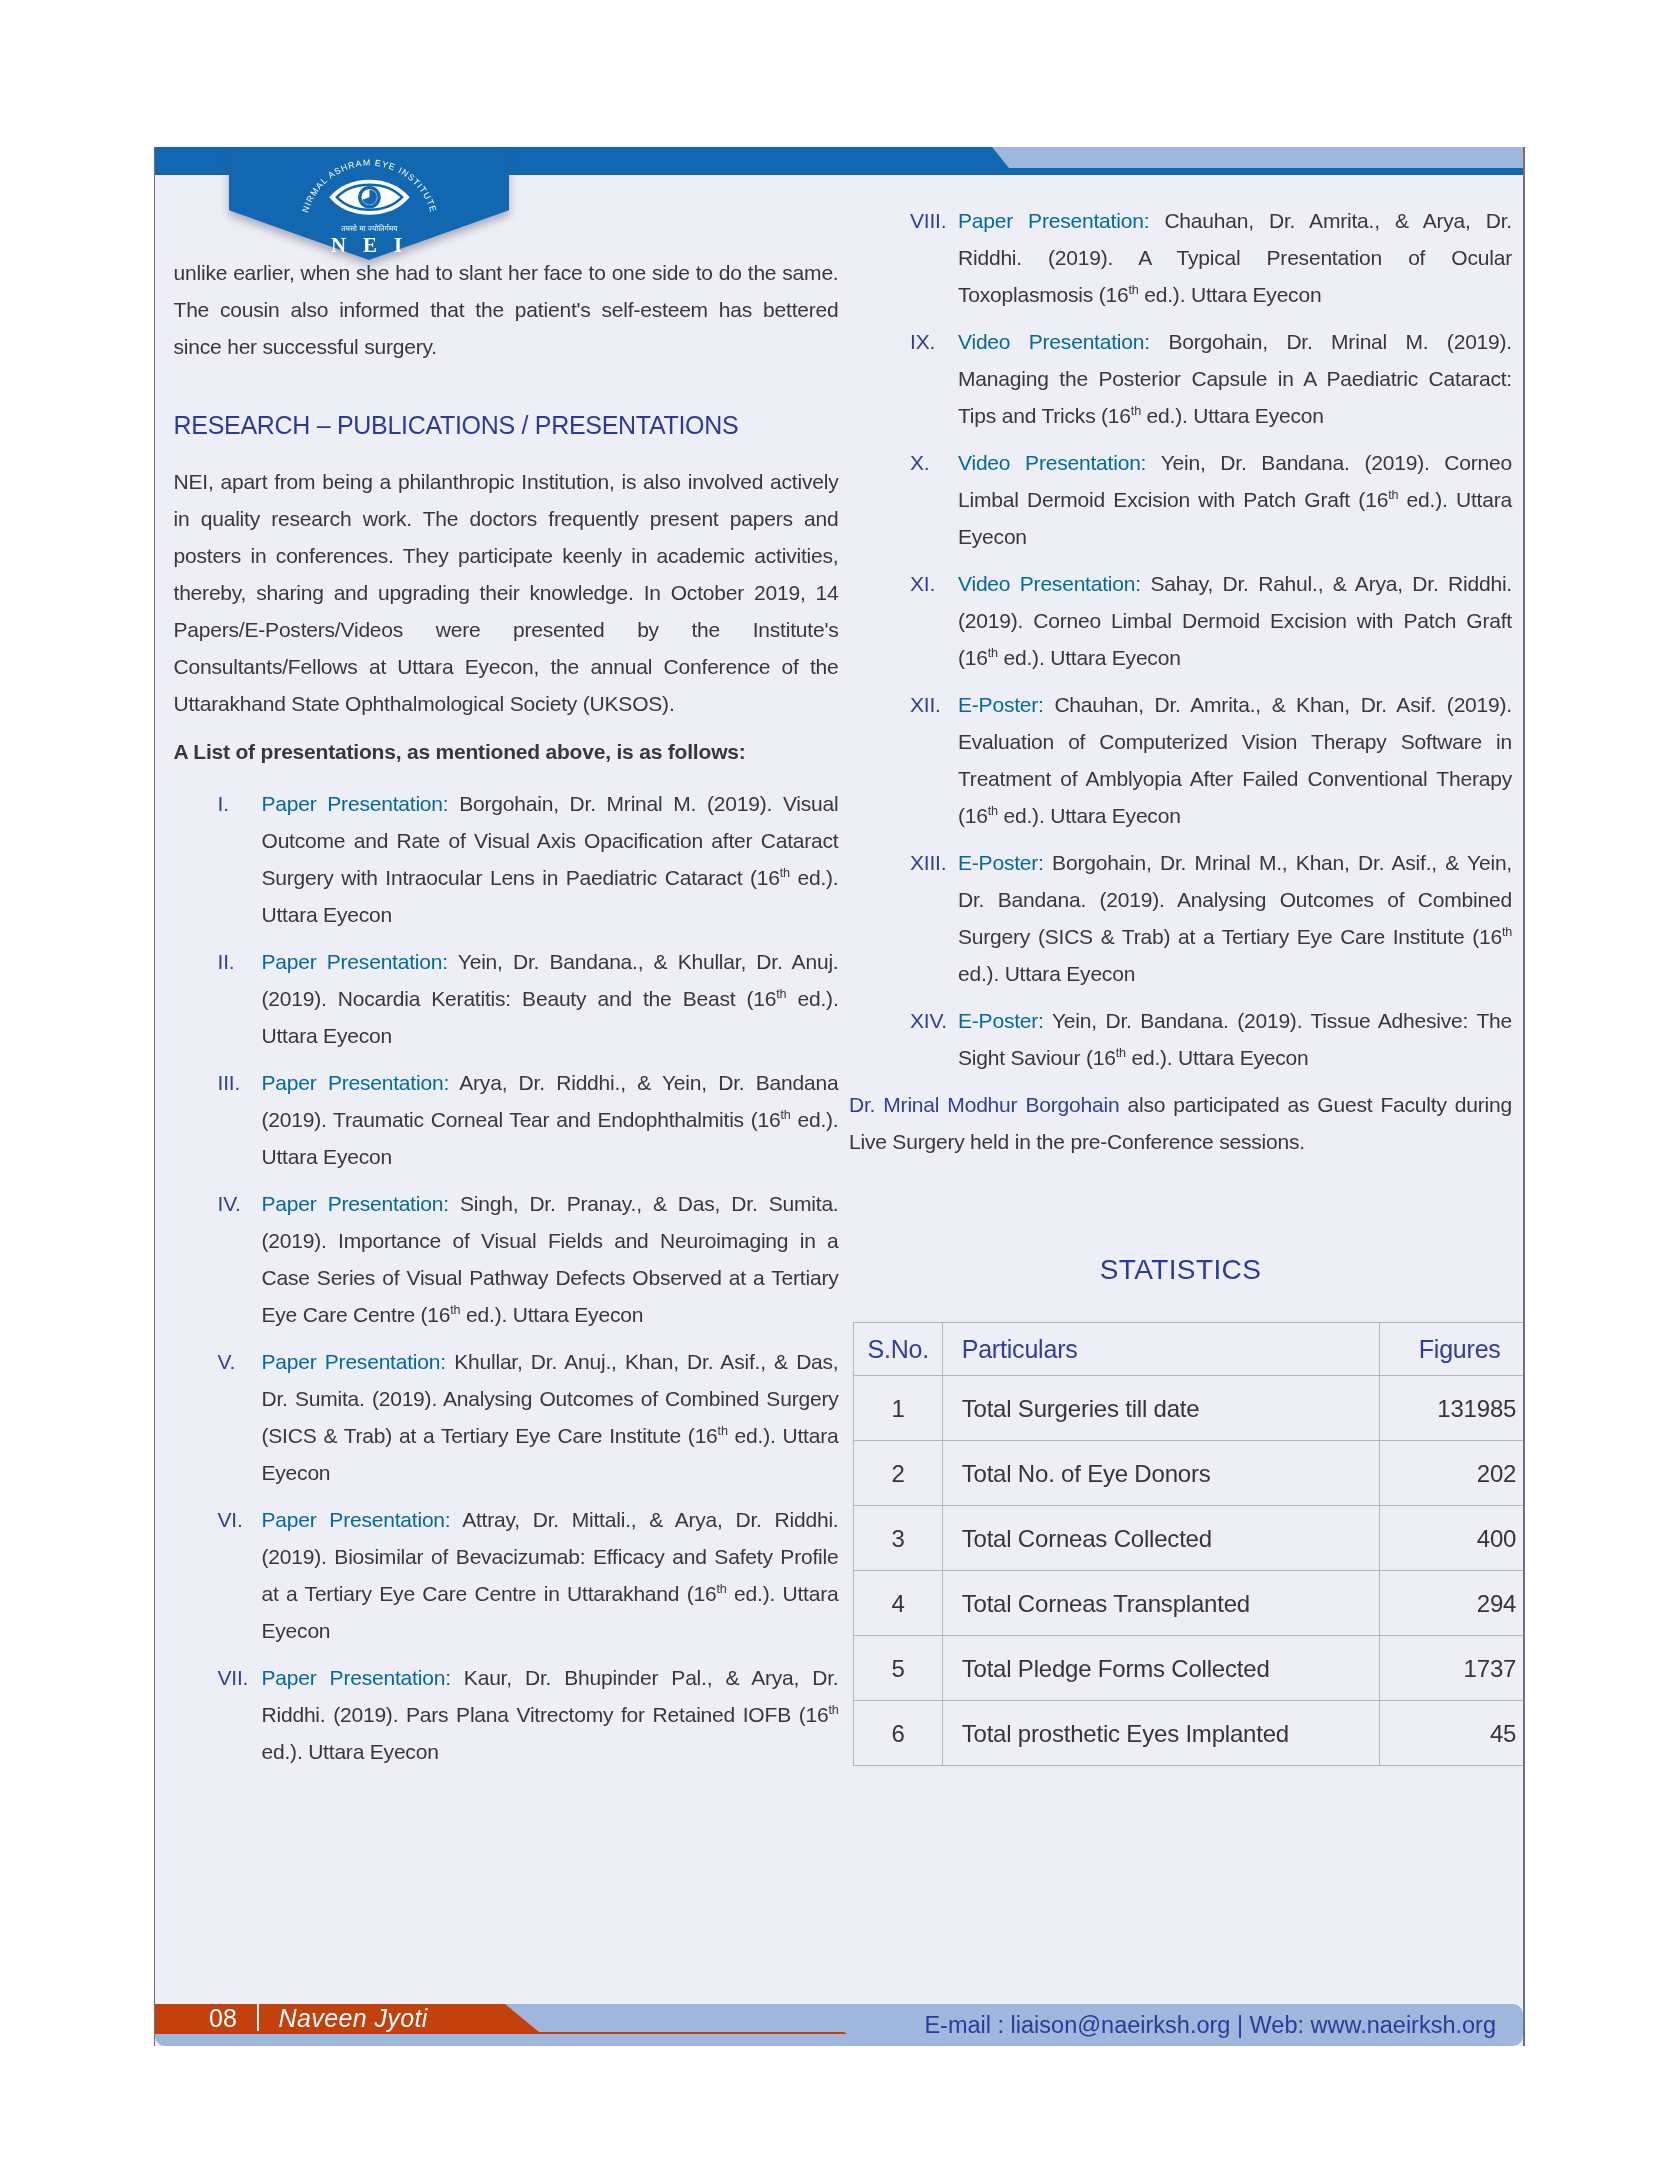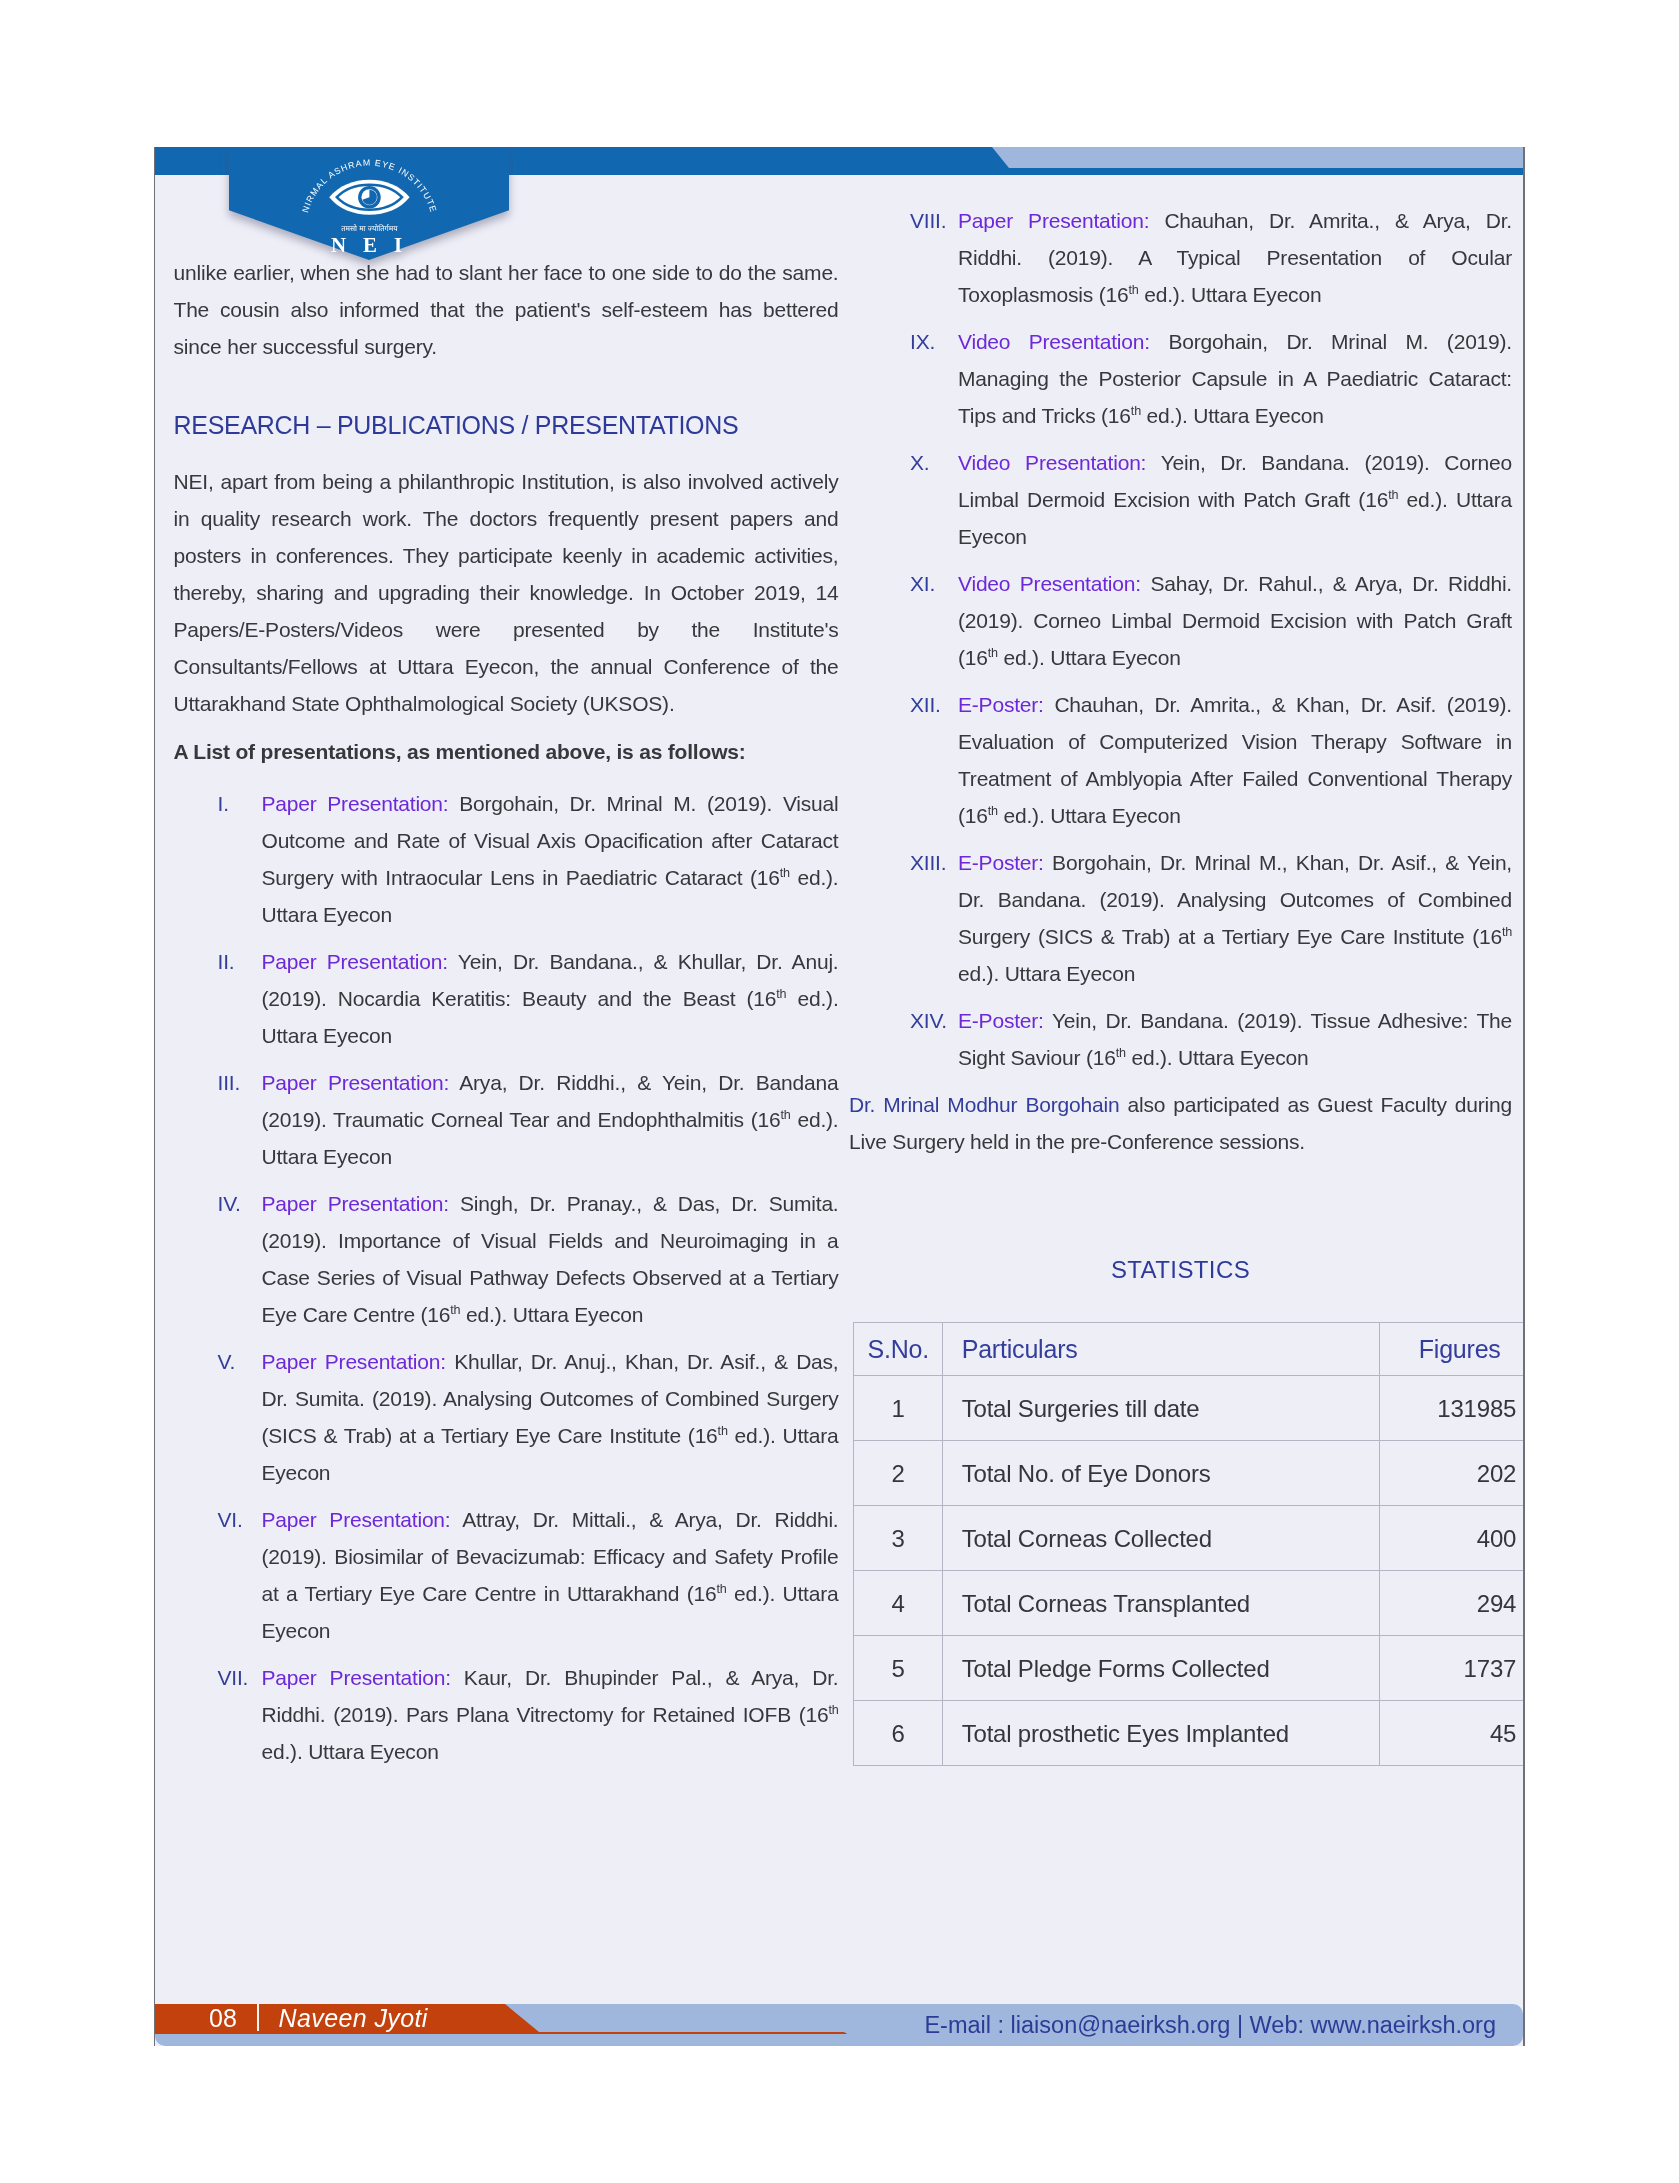--- a/index.html
+++ b/index.html
@@ -31,29 +31,29 @@
   .col-left{left:18.5px;top:107px;width:665px;}
   .col-right{left:694px;top:55px;width:663px;}
   .para{margin:0 0 11.8px 0;text-align:justify;}
   .section-heading{
     margin:42px 0 18.5px 0;font-size:25px;font-weight:500;letter-spacing:-0.3px;
     color:#2e3a9a;
   }
   .list-intro{margin:3.4px 0 15px 0;font-weight:bold;}
   .item{position:relative;padding-left:88px;margin-bottom:10px;text-align:justify;}
   .item .inum{position:absolute;left:44px;top:0;color:#333d9b;}
-  .ilabel{color:#6d28d9;}
+  .ilabel{color:#0369a1;}
   .col-right .item{margin-left:61px;padding-left:48px;}
   .col-right .item .inum{left:0;}
   sup{font-size:0.6em;vertical-align:super;line-height:0;}
   .closing{margin:7px 0 0 0;text-align:justify;}
   .closing .hl{color:#333d9b;}
   
   .stats-heading{
-    margin:91px 0 0 0;width:663px;text-align:center;font-size:24px;
+    margin:91px 0 0 0;width:663px;text-align:center;font-size:28px;
     font-weight:500;color:#2e3a9a;letter-spacing:0.4px;
   }
   .stats-table{
     border-collapse:collapse;margin:34px 0 0 4.2px;width:659px;
     font-size:24px;color:#35353a;table-layout:fixed;
   }
   .stats-table th,.stats-table td{border:1.7px solid #b4b5c2;}
   .stats-table th{
     height:50px;font-weight:normal;color:#333d9b;font-size:25px;
   }

